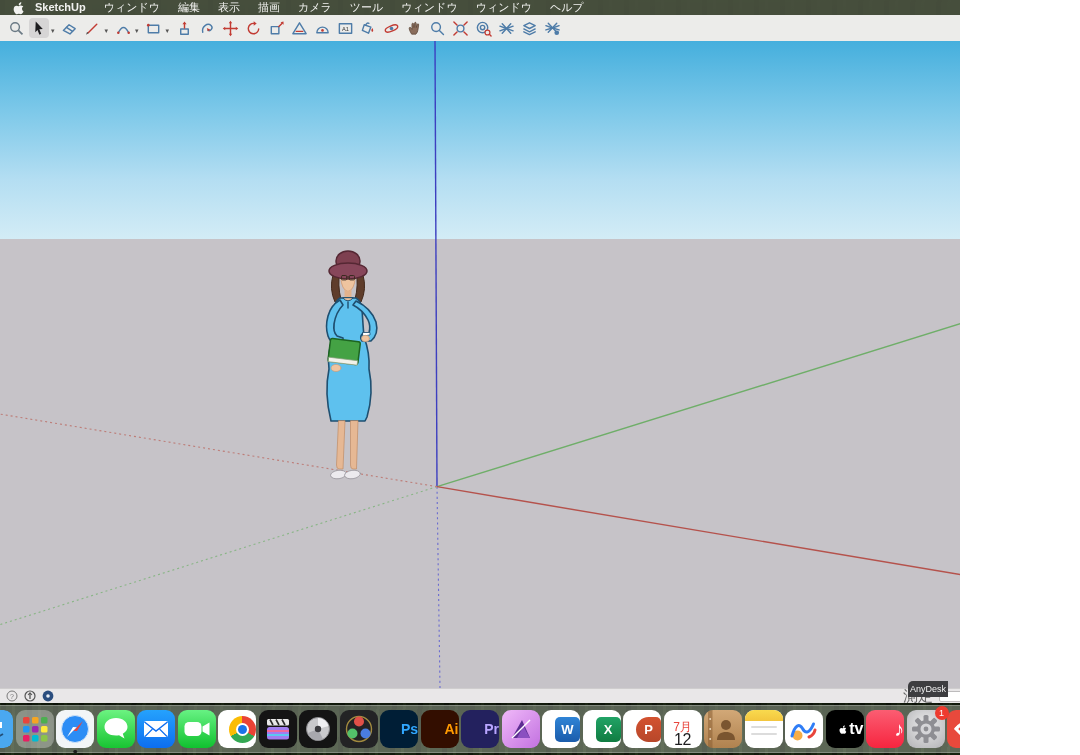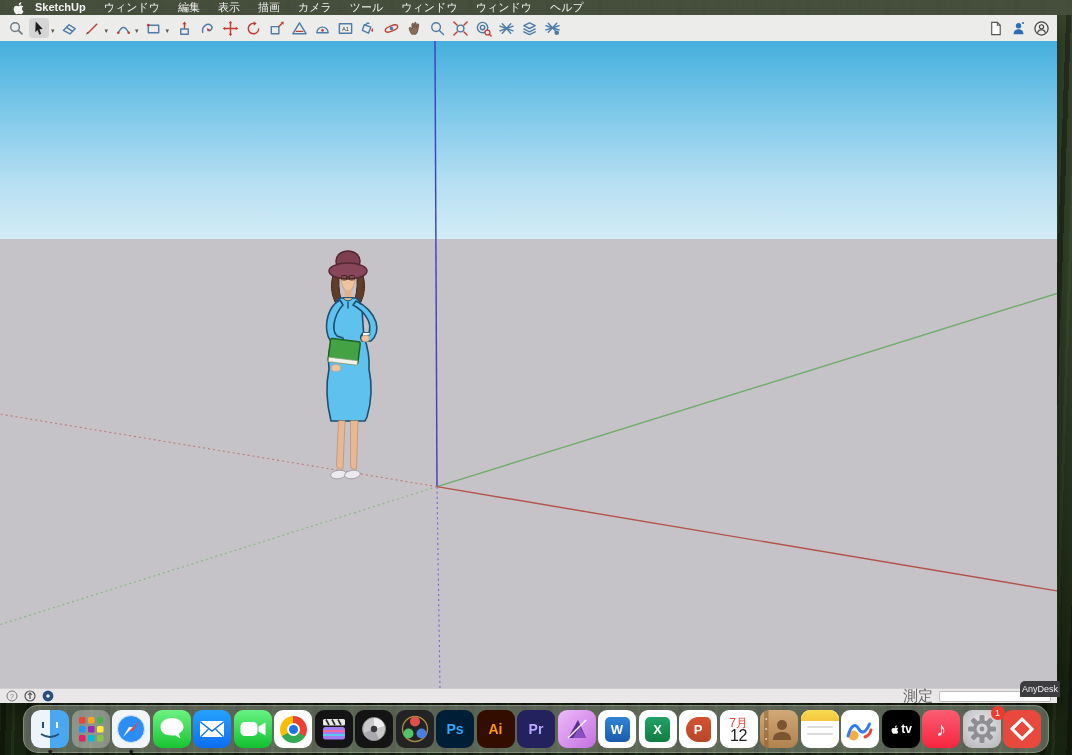--- a/index.html
+++ b/index.html
@@ -1,17 +1,17 @@
 <!DOCTYPE html>
 <html><head>
 <meta charset="utf-8">
 <style>
   *{box-sizing:border-box;margin:0;padding:0}
   html,body{width:1080px;height:755px;overflow:hidden;font-family:"Liberation Sans","DejaVu Sans",sans-serif}
-  .screen{position:relative;width:1072px;height:755px;background:#14532d;overflow:hidden}
+  .screen{position:relative;width:960px;height:755px;background:#14532d;overflow:hidden}
   
   .wallpaper{position:absolute;inset:0;
     background:
       repeating-linear-gradient(92deg, rgba(0,0,0,.32) 0 5px, rgba(0,0,0,0) 5px 11px, rgba(120,150,90,.10) 11px 14px, rgba(0,0,0,0) 14px 26px),
       radial-gradient(circle at 75% 30%, rgba(140,170,110,.18), rgba(0,0,0,0) 55%),
       linear-gradient(180deg,#33422a 0%,#2a3a22 40%,#17220f 100%);}
   
   .menubar{position:absolute;left:0;top:0;width:1080px;height:15px;background:rgba(72,79,62,.92);
     display:flex;align-items:center;gap:0;color:#f2f2f0;font-size:11px;padding-left:10px;z-index:40}
   .menubar .mi{padding:0 9px;line-height:15px;white-space:nowrap}
@@ -53,39 +53,39 @@
     font-size:9px;padding:0 3px;flex:none}
   
   .anydesk-tag{position:absolute;right:12px;top:681px;width:40px;height:16px;background:#3d3d40;color:#f0f0f0;
     font-size:9px;display:flex;align-items:center;justify-content:center;border-radius:5px 0 0 0;z-index:30}
   
   .dock{position:absolute;left:50%;transform:translateX(-50%);bottom:2px;height:48px;
     background:rgba(205,215,200,.38);border:1px solid rgba(255,255,255,.25);border-radius:15px;
     display:flex;align-items:flex-start;gap:2.5px;padding:4px 7px 6px 7px;z-index:50}
   .dk{position:relative;width:38px;height:38px;flex:none}
   .ic{width:38px;height:38px;border-radius:9px;position:relative;overflow:hidden;
-    display:flex;align-items:center;justify-content:center}
+    display:flex;align-items:center;justify-content:flex-end}
   .ic svg{position:absolute;inset:0;width:38px;height:38px}
   .rdot{position:absolute;left:50%;bottom:-5px;width:3.5px;height:3.5px;background:#1c1c1c;border-radius:50%;transform:translateX(-50%)}
   .lt{font-weight:bold;font-size:14px;z-index:2}
   .ic-ps{background:#001e36}.ic-ps .lt{color:#31a8ff}
   .ic-ai{background:#330e00}.ic-ai .lt{color:#ff9a00}
   .ic-pr{background:#23215e}.ic-pr .lt{color:#b9a6ff}
   .ic-word{background:#fff}.sq{width:25px;height:25px;border-radius:5px;display:flex;align-items:center;justify-content:center;z-index:2}
   .sq .lt{font-size:13px;color:#fff}
   .sq-w{background:linear-gradient(180deg,#2f84d6,#1b5cab)}
   .ic-excel{background:#fff}.sq-x{background:linear-gradient(180deg,#21a366,#107c41)}
   .ic-ppt{background:#fff}.sq-p{background:linear-gradient(180deg,#d35230,#b7472a);border-radius:50% 5px 5px 50%}
   .ic-cal{background:#fff;flex-direction:column;display:flex}
   .cal-m{font-size:12px;color:#e8453c;margin-top:4px;line-height:8px;z-index:2}
   .cal-d{font-size:16px;color:#1d1d1f;line-height:17px;letter-spacing:-.5px;z-index:2}
   .ic-notes{background:#fff;flex-direction:column;justify-content:flex-start}
   .notes-top{width:38px;height:11px;background:linear-gradient(180deg,#f9da4e,#f3c63e)}
   .notes-line{width:26px;height:2px;background:#dcdcdc;margin-top:5px;border-radius:1px}
-  .ic-tv{background:#000;gap:1px}.tv-txt{color:#fff;font-weight:bold;font-size:12px;z-index:2}
+  .ic-tv{background:#000;gap:1px}.tv-txt{color:#fff;font-weight:bold;font-size:16px;z-index:2}
   .ic-music{background:linear-gradient(180deg,#fb5d72,#f7253f)}
   .music-note{color:#fff;font-size:20px;z-index:2}
   .ic-set{background:radial-gradient(circle at 50% 40%,#ececec,#b2b2b6)}
   .badge{position:absolute;top:-4px;right:-4px;min-width:14px;height:14px;border-radius:7px;background:#ee3b2f;
     color:#fff;font-size:9px;display:flex;align-items:center;justify-content:center;z-index:5;padding:0 3px}
   .ic-anydesk{background:#e8493c}
   .ic-chrome{background:#fff}
   .chrome-ball{width:27px;height:27px;border-radius:50%;
     background:conic-gradient(from 120deg,#34a853 0 120deg,#fbbc05 120deg 240deg,#ea4335 240deg 360deg);
     display:flex;align-items:center;justify-content:center;z-index:2}

